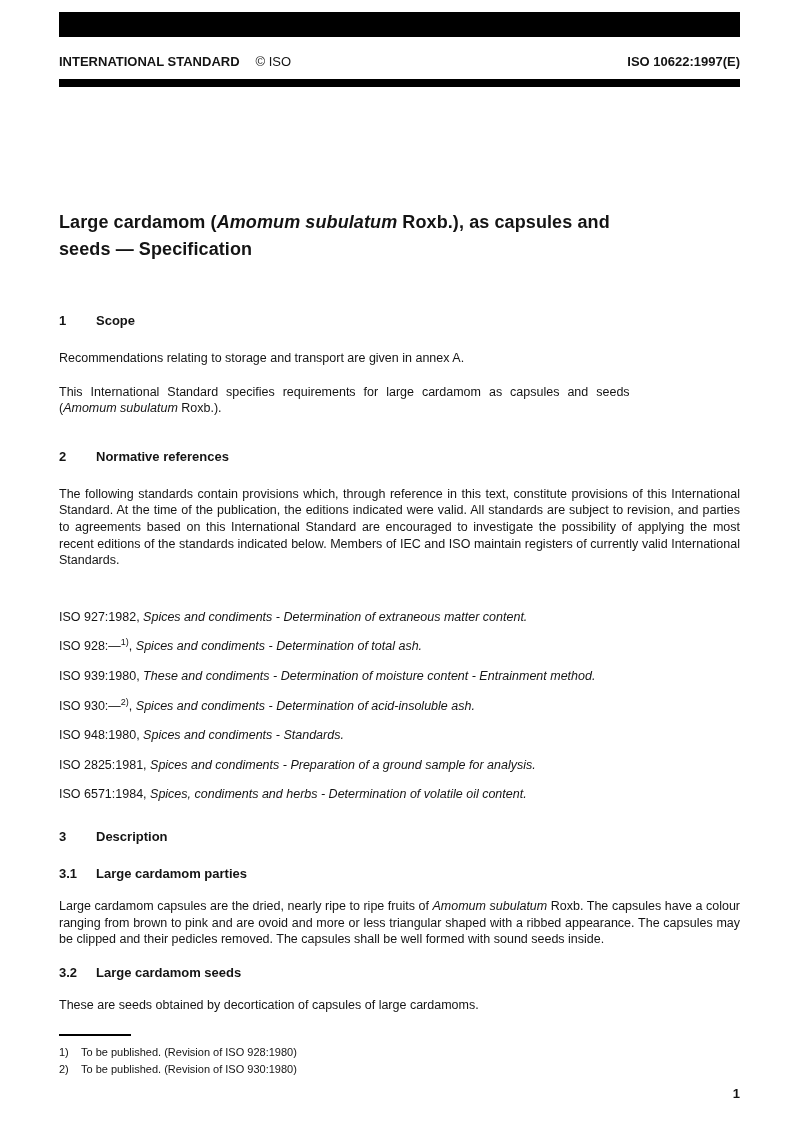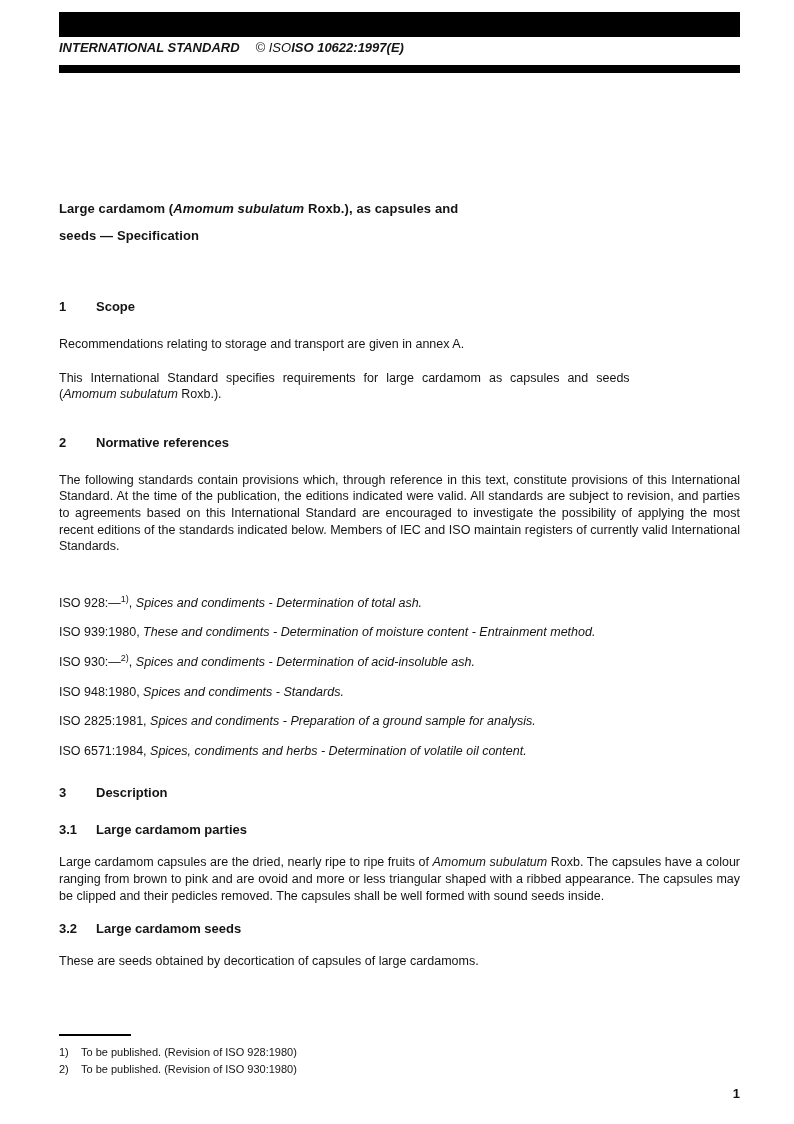--- a/index.html
+++ b/index.html
@@ -10,28 +10,28 @@
     color:#141414;
   }
   .page { position:absolute; inset:0; background:#ffffff; overflow:hidden; }
   .content { position:absolute; left:59px; top:0; width:681px; }
 
   .bar { background:#000; width:100%; }
   .bar-thick { margin-top:12px; height:25px; }
   .bar-thin  { margin-top:9px;  height:8px;  }
 
   .header-row {
-    display:flex; justify-content:flex-start; align-items:baseline;
-    margin-top:3px; font-size:13px; line-height:16px;font-style:italic;
+    display:flex; justify-content:space-between; align-items:baseline;
+    margin-top:17px; font-size:13px; line-height:16px;
   }
   .b { font-weight:bold; }
   .copyright { margin-left:16px; font-weight:normal; }
 
   .title {
-    margin-top:122px; font-size:13px; line-height:27px;
+    margin-top:122px; font-size:18px; line-height:27px;
     font-weight:bold; letter-spacing:.1px;
   }
 
   .h2, .h3 { display:flex; font-size:13px; line-height:16px; font-weight:bold; }
   .h2 { margin-bottom:21px; }
   .h3 { margin-top:16px; margin-bottom:16px; }
   .mt-a { margin-top:50px; }
   .mt-b { margin-top:32px; }
   .mt-c { margin-top:26px; }
   .hnum { flex:0 0 37px; width:37px; }
@@ -77,20 +77,21 @@
 
     <p class="body just"><span class="ws">This International Standard specifies requirements for large cardamom as capsules and seeds</span><br><span>(</span><i>Amomum subulatum</i><span> Roxb.).</span></p>
 
     <div class="h2 mt-b">
       <span class="hnum">2</span>
       <span>Normative references</span>
     </div>
 
     <p class="body just intro">The following standards contain provisions which, through reference in this text, constitute provisions of this International Standard. At the time of the publication, the editions indicated were valid. All standards are subject to revision, and parties to agreements based on this International Standard are encouraged to investigate the possibility of applying the most recent editions of the standards indicated below. Members of IEC and ISO maintain registers of currently valid International Standards.</p>
 
+    <p class="body ref"><span>ISO 927:1982, </span><sup></sup><span></span><i>Spices and condiments - Determination of extraneous matter content.</i></p>
 
     <p class="body ref"><span>ISO 928:—</span><sup>1)</sup><span>, </span><i>Spices and condiments - Determination of total ash.</i></p>
 
     <p class="body ref"><span>ISO 939:1980, </span><sup></sup><span></span><i>These and condiments - Determination of moisture content - Entrainment method.</i></p>
 
     <p class="body ref"><span>ISO 930:—</span><sup>2)</sup><span>, </span><i>Spices and condiments - Determination of acid-insoluble ash.</i></p>
 
     <p class="body ref"><span>ISO 948:1980, </span><sup></sup><span></span><i>Spices and condiments - Standards.</i></p>
 
     <p class="body ref"><span>ISO 2825:1981, </span><sup></sup><span></span><i>Spices and condiments - Preparation of a ground sample for analysis.</i></p>

